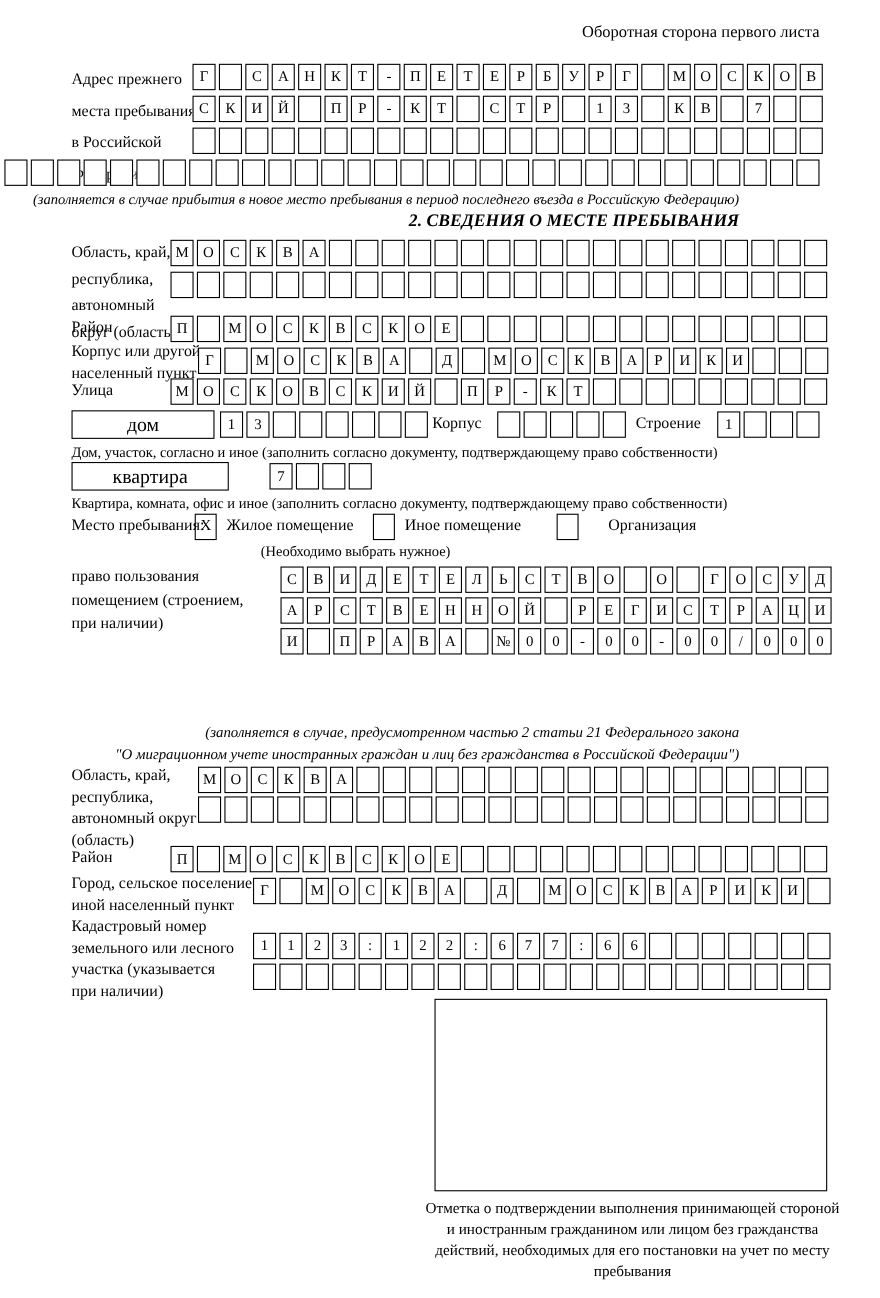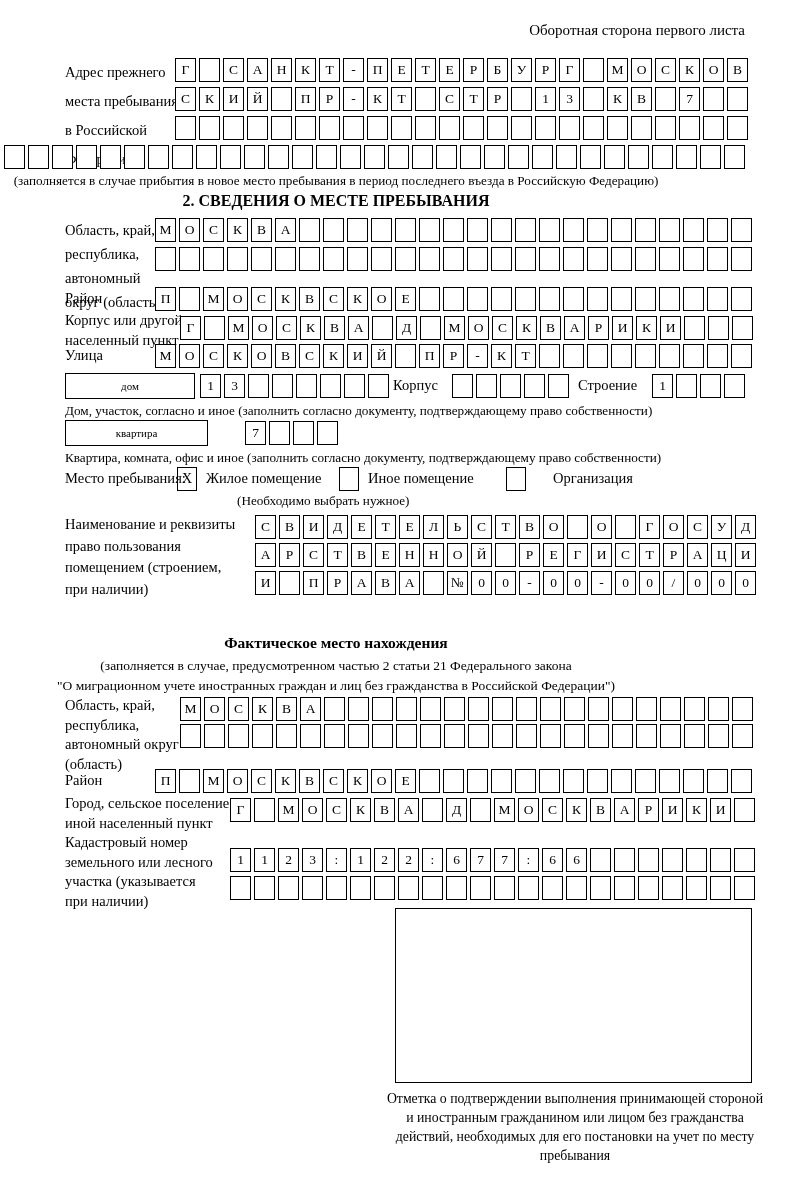--- a/index.html
+++ b/index.html
@@ -5,30 +5,30 @@
   html,body{margin:0;padding:0;background:#fff;}
   body{width:800px;height:1180px;position:relative;color:#000;
        font-family:"Liberation Serif","DejaVu Serif",serif;}
   #form{position:absolute;inset:0;width:800px;height:1180px;background:#fff;}
   .abs{position:absolute;}
   .cellrow{display:flex;gap:3px;}
   .cell{width:21px;height:24px;border:1.6px solid #000;box-sizing:border-box;
         display:flex;align-items:center;justify-content:center;
         font-size:13.5px;line-height:1;background:#fff;}
   .labelbox{border:1.6px solid #000;box-sizing:border-box;height:26px;
-        display:flex;align-items:center;justify-content:center;font-size:11px;}
+        display:flex;align-items:center;justify-content:center;font-size:18px;}
   .cb{width:20px;height:24px;border:1.6px solid #000;box-sizing:border-box;
         display:flex;align-items:center;justify-content:center;font-size:14px;}
   .lbl{font-size:14.5px;}
   .lh29 div{line-height:29px;}
   .lh24 div{line-height:24px;}
   .lh195 div{line-height:19.5px;}
   .lh215 div{line-height:21.5px;}
   .caption{font-size:13.2px;}
-  .centered{left:0;width:672px;text-align:center;}
+  .centered{left:0;width:672px;text-align:right;font-style:italic;}
   .bold{font-weight:bold;}
   .stampbox{border:1.6px solid #000;box-sizing:border-box;background:#fff;}
   .stampcap{font-size:13.8px;line-height:19px;text-align:center;}
 </style>
 </head>
 <body>
 
 <div id="form">
 
   <div class="abs lbl" style="top:22px;right:55px;font-size:15px">Оборотная сторона первого листа</div>
@@ -344,21 +344,20 @@
   <div class="abs lbl" style="left:65px;top:470px">Место пребывания:</div>
   <div class="abs cb" style="left:177px;top:467px">X</div>
   <div class="abs lbl" style="left:206px;top:470px">Жилое помещение</div>
   <div class="abs cb" style="left:339px;top:467px"></div>
   <div class="abs lbl" style="left:368px;top:470px">Иное помещение</div>
   <div class="abs cb" style="left:506px;top:467px"></div>
   <div class="abs lbl" style="left:553px;top:470px">Организация</div>
   <div class="abs caption" style="left:237px;top:493px">(Необходимо выбрать нужное)</div>
 
   <div class="abs lbl lh215" style="left:65px;top:514px">
-    <div>Наименование и реквизиты</div>
     <div>право пользования</div>
     <div>помещением (строением,</div>
     <div>при наличии)</div>
   </div>
   <div class="abs cellrow" style="left:255px;top:515px">
       <span class="cell">С</span>
       <span class="cell">В</span>
       <span class="cell">И</span>
       <span class="cell">Д</span>
       <span class="cell">Е</span>
@@ -419,21 +418,20 @@
       <span class="cell">0</span>
       <span class="cell">-</span>
       <span class="cell">0</span>
       <span class="cell">0</span>
       <span class="cell">/</span>
       <span class="cell">0</span>
       <span class="cell">0</span>
       <span class="cell">0</span>
     </div>
 
-  <div class="abs bold centered" style="top:634px;font-size:15.5px">Фактическое место нахождения</div>
   <div class="abs caption centered" style="top:658px;font-size:13.5px">(заполняется в случае, предусмотренном частью 2 статьи 21 Федерального закона</div>
   <div class="abs caption centered" style="top:678px;font-size:13.5px">"О миграционном учете иностранных граждан и лиц без гражданства в Российской Федерации")</div>
 
   <div class="abs lbl lh195" style="left:65px;top:696px">
     <div>Область, край,</div>
     <div>республика,</div>
     <div>автономный округ</div>
     <div>(область)</div>
   </div>
   <div class="abs cellrow" style="left:180px;top:697px">

